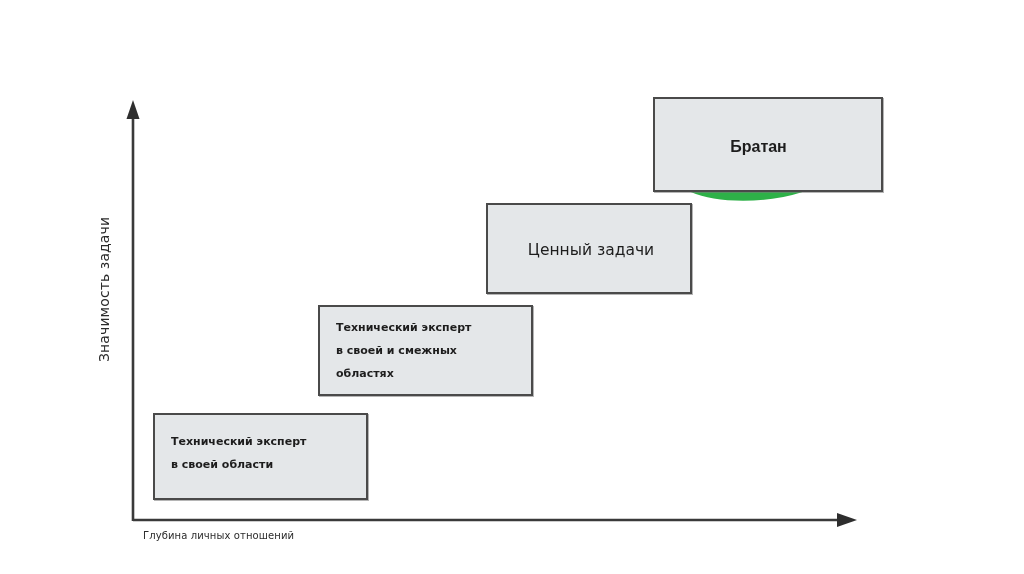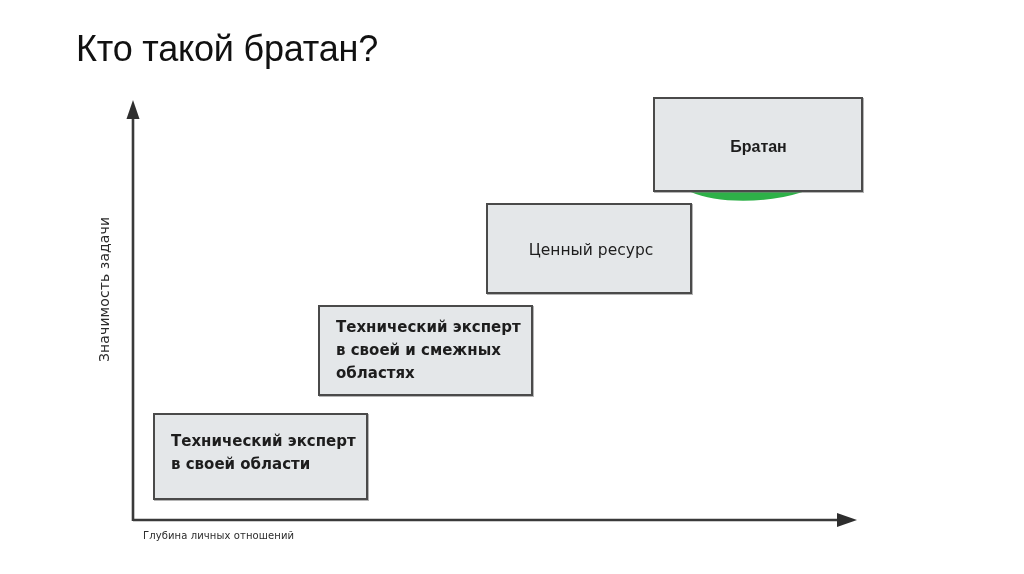--- a/index.html
+++ b/index.html
@@ -77,21 +77,21 @@
     position: absolute;
     box-sizing: border-box;
     background: #e4e7e9;
     border: 2px solid #4a4a4a;
     box-shadow: 1px 1px 0 0 rgba(120,120,120,0.55);
   }
   .step-box .step-text {
     position: absolute;
     font-family: "DejaVu Sans", sans-serif;
     color: #1d1d1d;
-    font-size: 15px;
+    font-size: 11px;
     font-weight: 700;
     line-height: 23px;
     white-space: pre-line;
   }
 
   
   #step-box-1 { left: 153px; top: 413px; width: 215px; height: 87px; }
   #step-box-1 .step-text { left: 16px; top: 15px; }
 
   
@@ -100,34 +100,33 @@
 
   
   #step-box-3 { left: 486px; top: 203px; width: 206px; height: 91px; }
   #step-box-3 .step-text {
     left: 0; top: 0; width: 206px; height: 91px;
     display: flex; align-items: center; justify-content: center;
     font-size: 15.5px; font-weight: 400;
   }
 
   
-  #step-box-4 { left: 653px; top: 97px; width: 210px; height: 95px; }
+  #step-box-4 { left: 653px; top: 97px; width: 230px; height: 95px; }
   #step-box-4 .step-text {
     left: 0; top: 0; width: 207px; height: 95px;
     display: flex; align-items: center; justify-content: center;
     font-size: 16px; font-weight: 700;
     font-family: "Liberation Sans", sans-serif;
   }
 </style>
 </head>
 <body>
 
 <div id="slide">
 
-  <div id="slide-title">Кто такой братан?</div>
 
   <svg id="chart-svg" viewBox="0 0 1024 574">
 
     <line x1="133" y1="112" x2="133" y2="521" stroke="#3a3a3a" stroke-width="2.6"></line>
 
     <polygon points="133,100 126.5,119 139.5,119" fill="#2e2e2e"></polygon>
 
     <line x1="133" y1="520" x2="845" y2="520" stroke="#3a3a3a" stroke-width="2.6"></line>
 
     <polygon points="857,520 837,513 837,527" fill="#2e2e2e"></polygon>
@@ -150,20 +149,20 @@
 в своей области</div>
   </div>
 
   <div id="step-box-2" class="step-box">
     <div class="step-text">Технический эксперт
 в своей и смежных
 областях</div>
   </div>
 
   <div id="step-box-3" class="step-box">
-    <div class="step-text">Ценный ресурс</div>
+    <div class="step-text">Ценный задачи</div>
   </div>
 
   <div id="step-box-4" class="step-box">
     <div class="step-text">Братан</div>
   </div>
 
 </div>
 
 </body></html>

